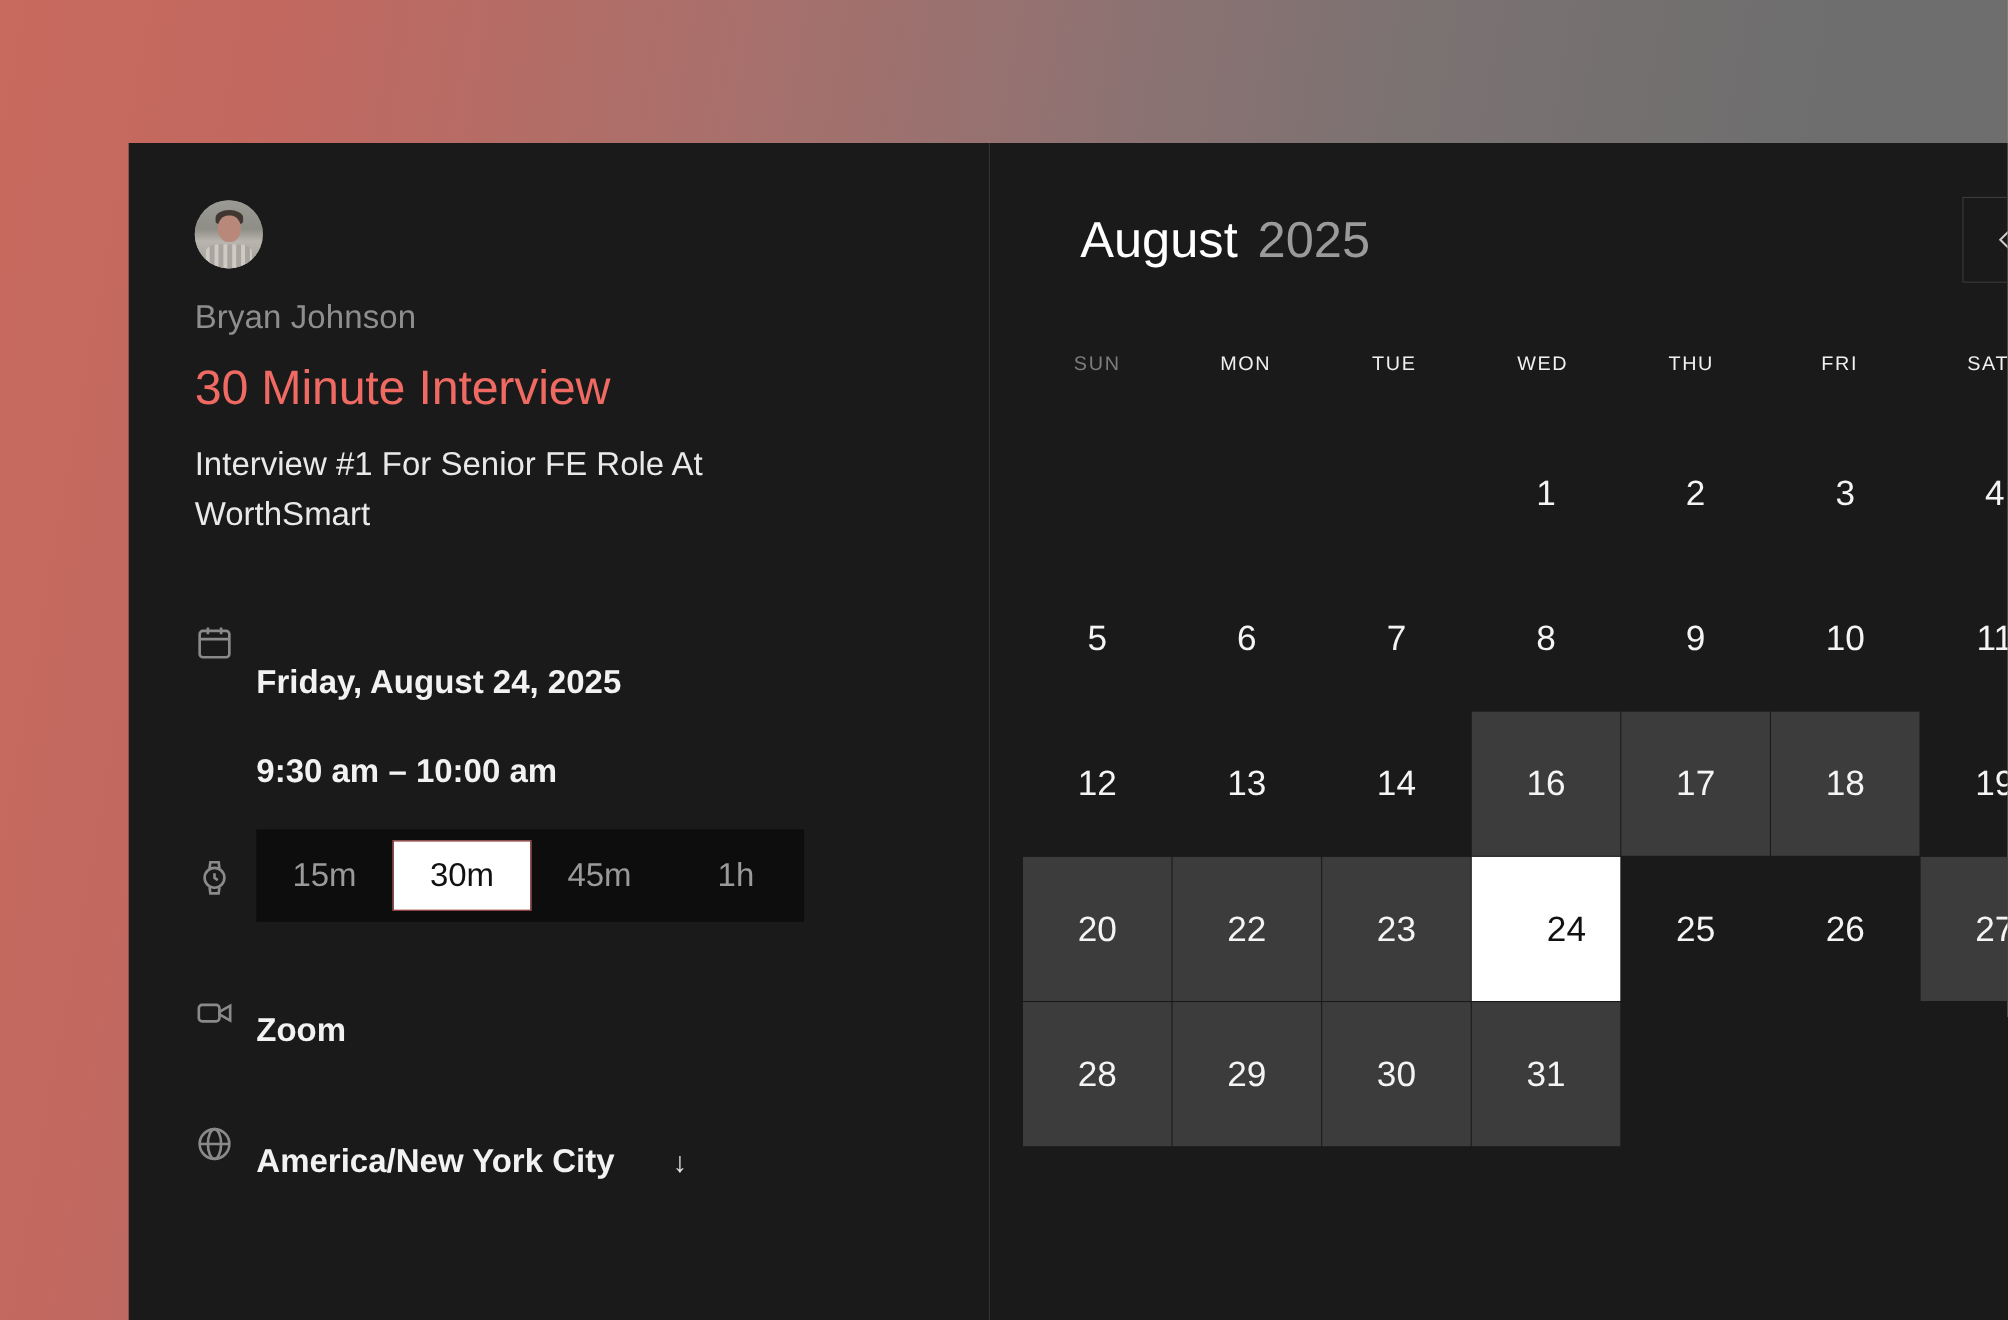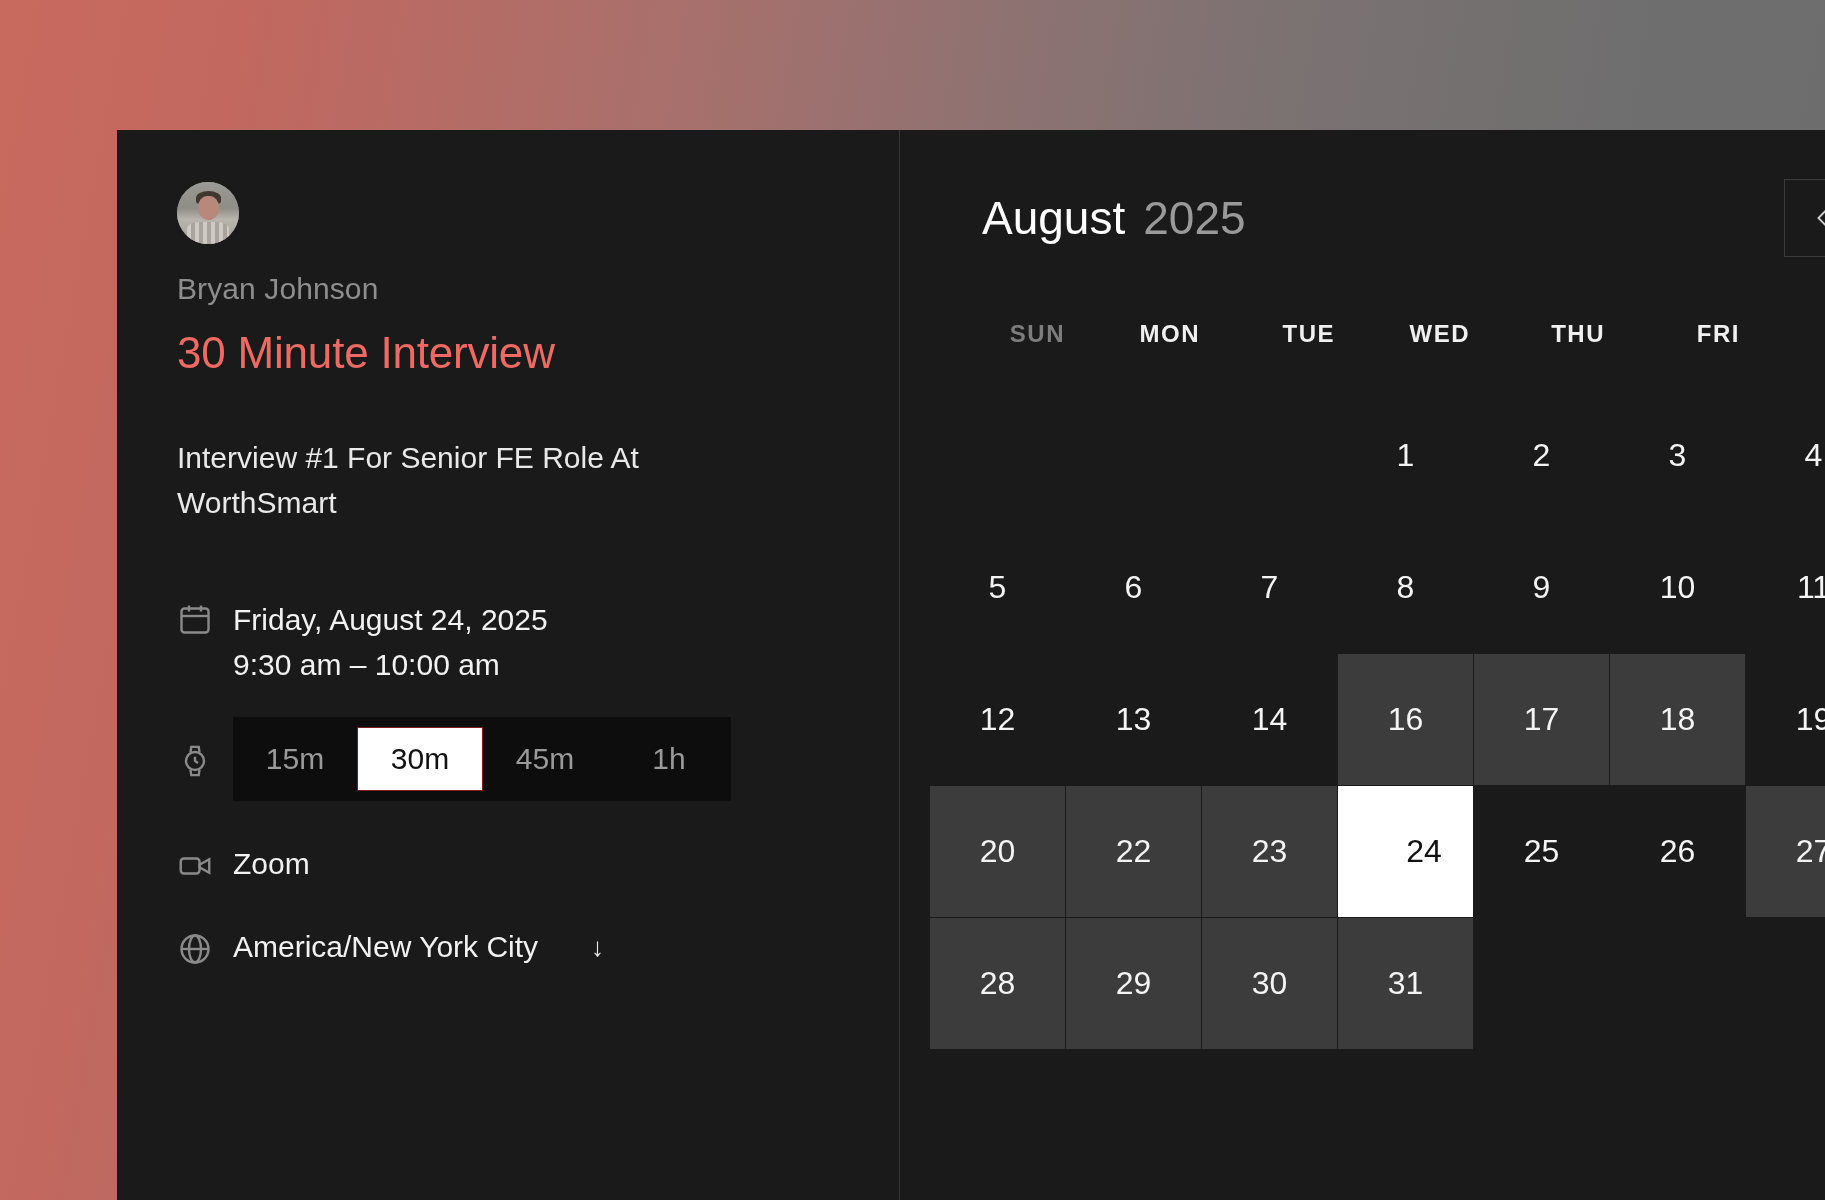--- a/index.html
+++ b/index.html
@@ -76,21 +76,21 @@
 
   #event-title {
     margin-top:22px;
     font-size:44px;
     color:#ef6a62;
     font-weight:400;
     letter-spacing:-0.2px;
   }
 
   #event-description {
-    margin-top:57px;
+    margin-top:22px;
     font-size:30px;
     line-height:1.5;
     color:#e9e9e9;
     font-weight:400;
     max-width:520px;
   }
 
   .meta-row {
     display:flex;
     align-items:flex-start;
@@ -100,21 +100,22 @@
     flex:0 0 56px;
     width:56px;
     padding-top:4px;
     color:#8a8a8a;
   }
   .meta-icon svg { display:block; }
   .meta-text {
     font-size:30px;
     line-height:1.5;
     color:#f2f2f2;
-    font-weight:400;
+    font-weight:700;
+    margin-top:36px;
   }
   #datetime-row { margin-top:72px; }
   #duration-row { margin-top:30px; align-items:center; }
   #location-row { margin-top:40px; align-items:center; }
   #timezone-row { margin-top:38px; align-items:center; }
 
   
   #duration-control {
     background:#0d0d0d;
     display:flex;
@@ -189,25 +190,25 @@
     cursor:pointer;
   }
 
   #weekday-row {
     display:grid;
     grid-template-columns:repeat(7, 135px);
     margin-top:60px;
     padding-left:30px;
   }
   .weekday {
-    text-align:right;
-    font-size:24px;
+    text-align:center;
+    font-size:18px;
     letter-spacing:1.5px;
     color:#f0f0f0;
-    font-weight:700;
+    font-weight:400;
   }
   .weekday.muted { color:#7d7d7d; }
 
   #day-grid {
     display:grid;
     grid-template-columns:repeat(7, 135px);
     grid-auto-rows:131px;
     margin-top:42px;
     padding-left:30px;
     gap:1px 1px;

